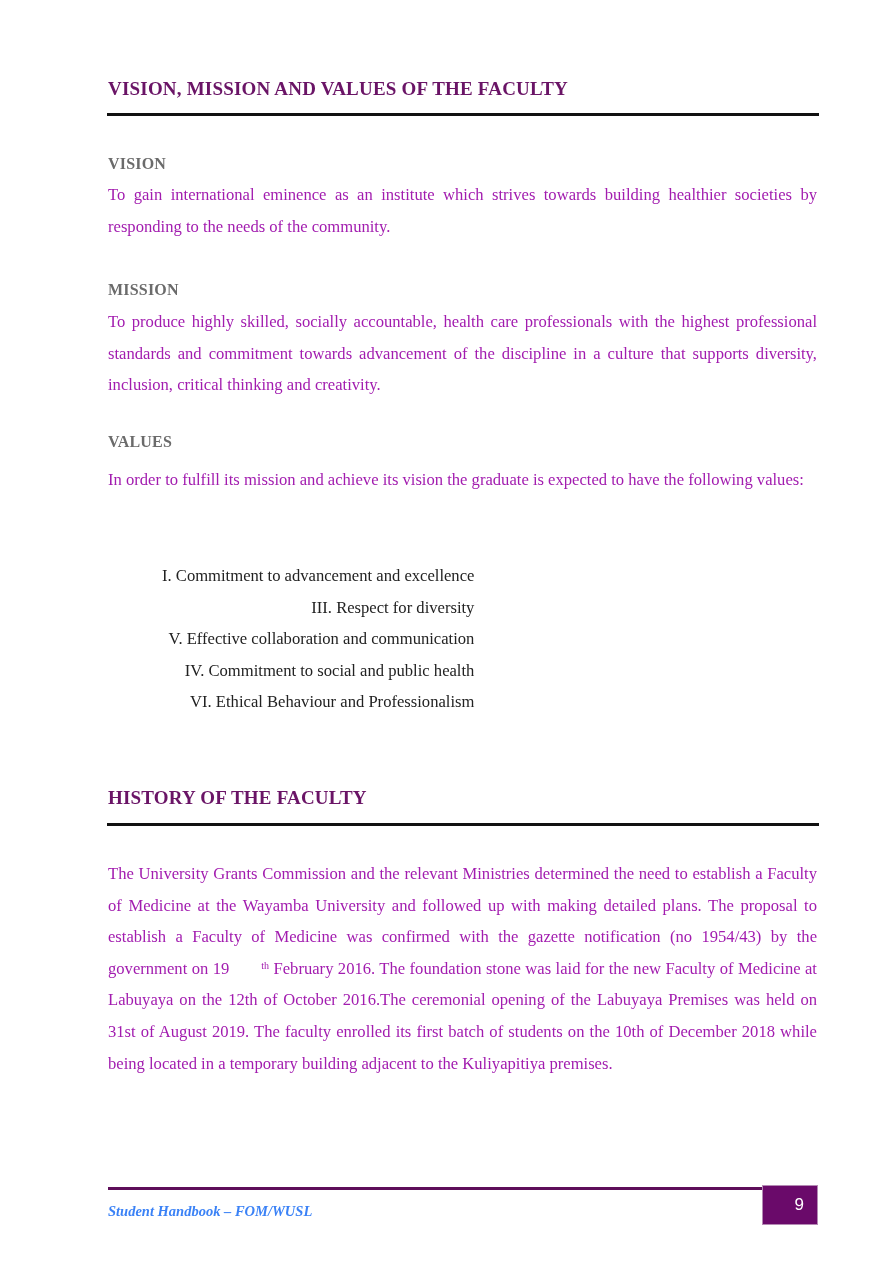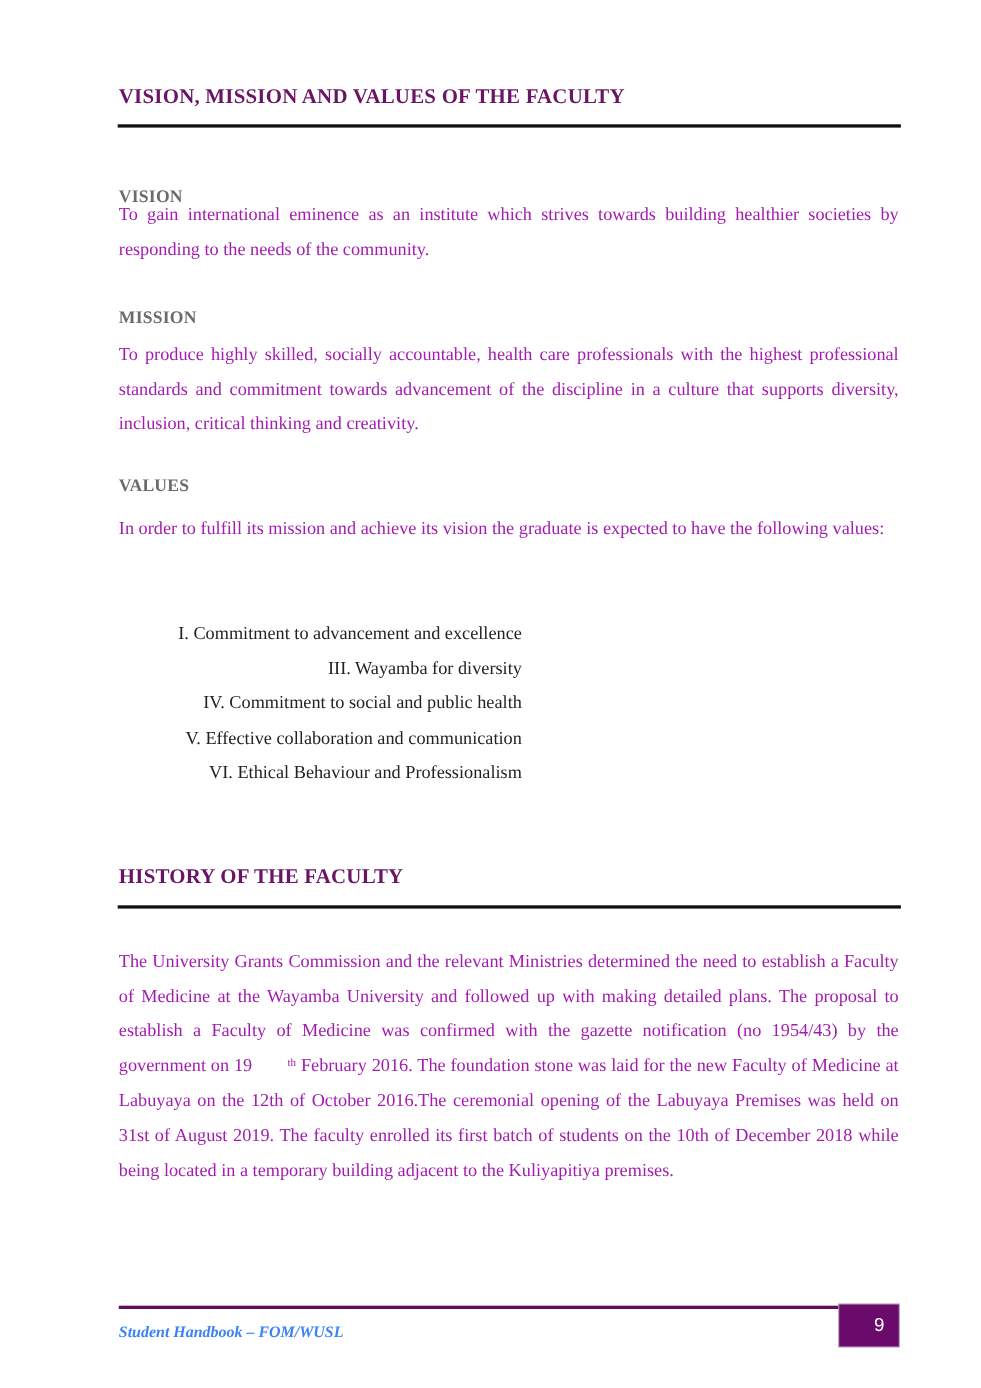--- a/index.html
+++ b/index.html
@@ -53,34 +53,34 @@
     }
   </style>
 </head>
 <body>
 
 <div class="page">
 
   <div class="h1" style="top:78px;">VISION, MISSION AND VALUES OF THE FACULTY</div>
   <div class="rule" style="top:113px;"></div>
 
-  <div class="sub" style="top:171px;text-align:right;">VISION</div>
+  <div class="sub" style="top:155px;text-align:right;">VISION</div>
   <p class="para" style="top:179px;">To gain international eminence as an institute which strives towards building healthier societies by responding to the needs of the community.</p>
 
   <div class="sub" style="top:281px;">MISSION</div>
   <p class="para" style="top:306px;">To produce highly skilled, socially accountable, health care professionals with the highest professional standards and commitment towards advancement of the discipline in a culture that supports diversity, inclusion, critical thinking and creativity.</p>
 
   <div class="sub" style="top:433px;">VALUES</div>
   <p class="para" style="top:464px;">In order to fulfill its mission and achieve its vision the graduate is expected to have the following values:</p>
 
   <ul class="values-list">
     <li>I. Commitment to advancement and excellence</li>
-    <li>III. Wayamba for diversity</li>
+    <li>III. Respect for diversity</li>
+    <li>V. Effective collaboration and communication</li>
     <li>IV. Commitment to social and public health</li>
-    <li>V. Effective collaboration and communication</li>
     <li>VI. Ethical Behaviour and Professionalism</li>
   </ul>
 
   <div class="h1" style="top:787px;">HISTORY OF THE FACULTY</div>
   <div class="rule" style="top:823px;"></div>
 
   <p class="para" style="top:858px;"><span>The University Grants Commission and the relevant Ministries determined the need to establish a Faculty of Medicine at the Wayamba University and followed up with making detailed plans. The proposal to establish a Faculty of Medicine was confirmed with the gazette notification (no 1954/43) by the government on 19</span><sup>th</sup><span> February 2016. The foundation stone was laid for the new Faculty of Medicine at Labuyaya on the 12th of October 2016.The ceremonial opening of the Labuyaya Premises was held on 31st of August 2019. The faculty enrolled its first batch of students on the 10th of December 2018 while being located in a temporary building adjacent to the Kuliyapitiya premises.</span></p>
 
   <div class="footer-line"></div>
   <div class="footer-text">Student Handbook – FOM/WUSL</div>

